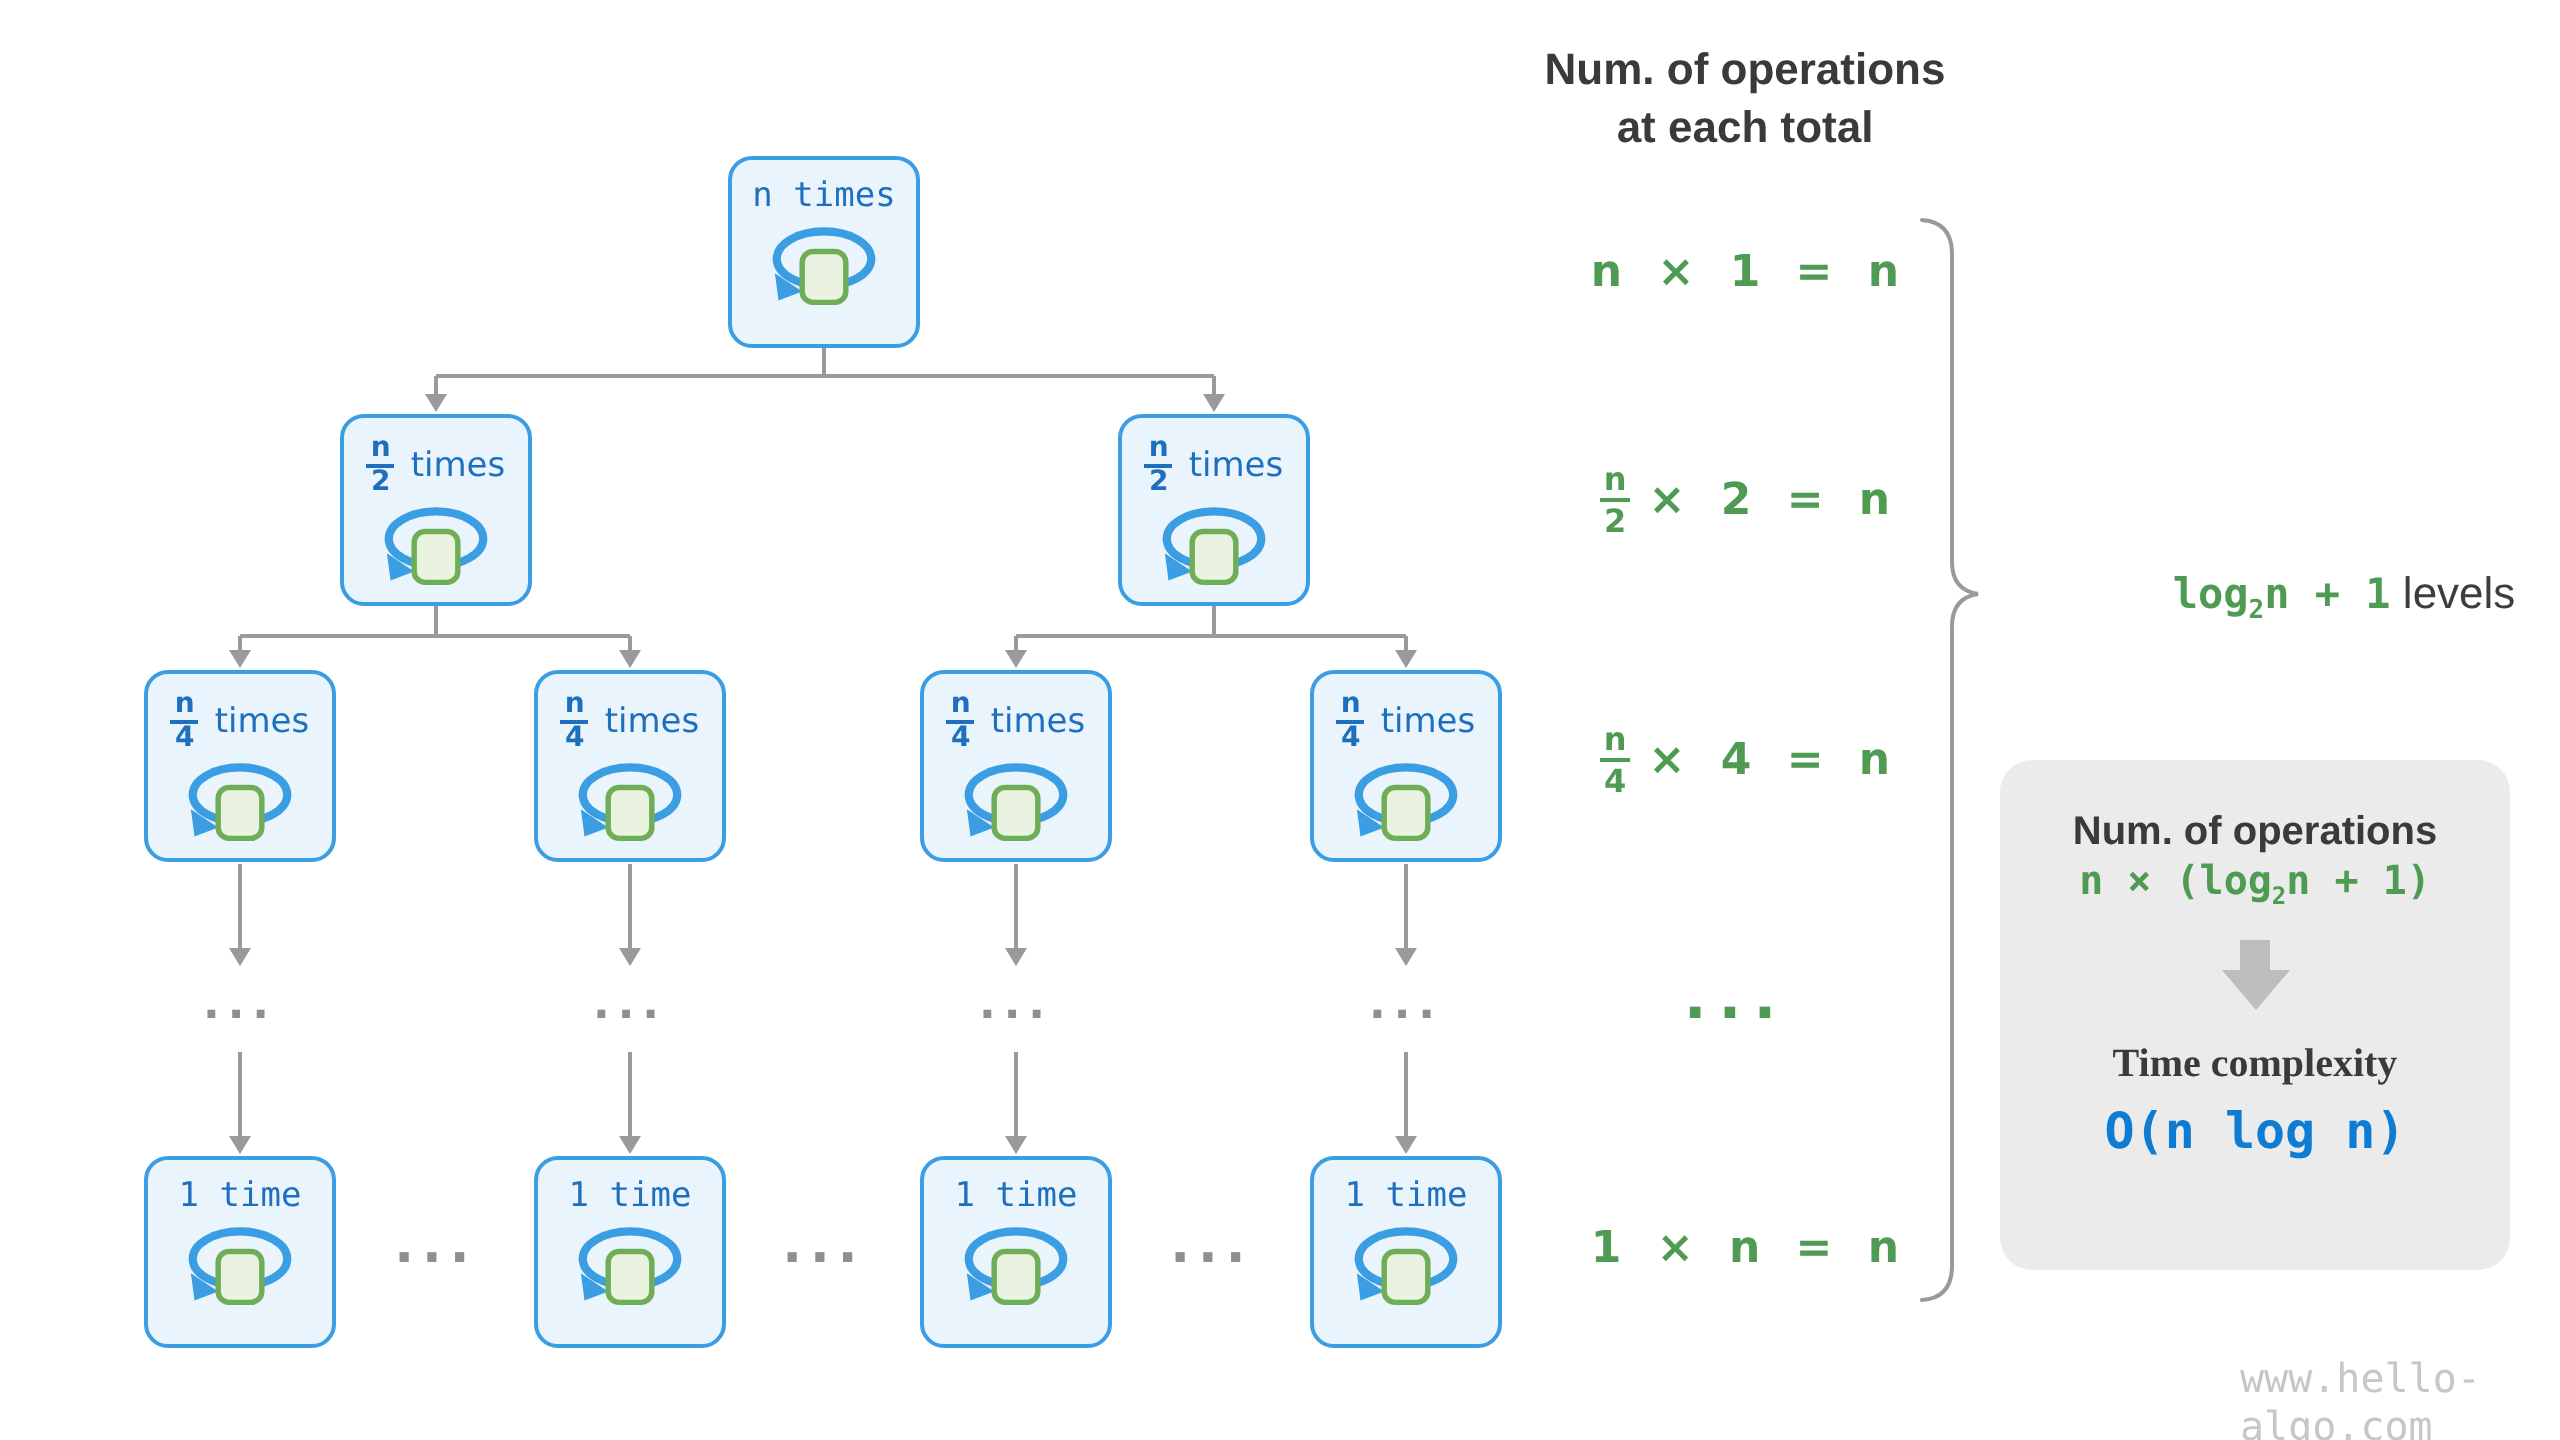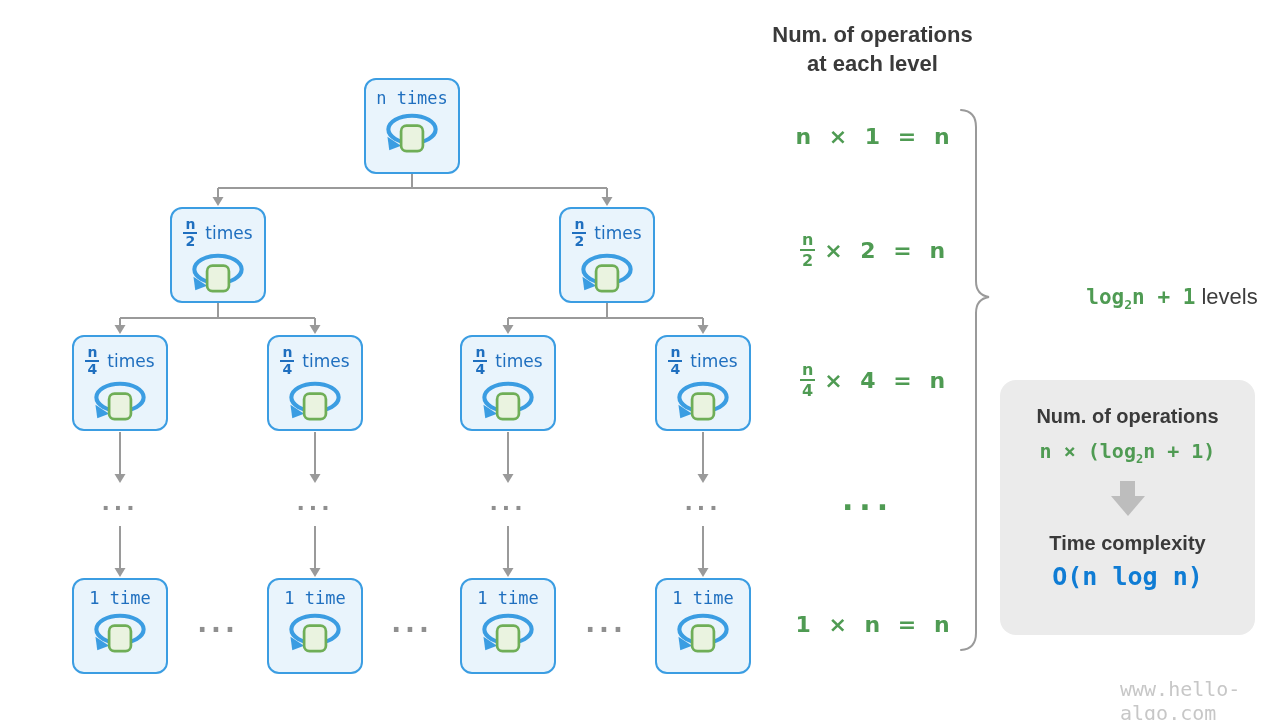--- a/index.html
+++ b/index.html
@@ -42,29 +42,29 @@
 
   .bracelabel{position:absolute;left:1047px;top:282px;width:250px;text-align:center;
               font-size:22px;line-height:29px;color:#3d3d3d;}
   .greenmono{font-family:"DejaVu Sans Mono",monospace;font-weight:700;color:#4f9b53;font-size:21px;}
   .greenmono sub{font-size:13px;}
 
   
   .sumbox{position:absolute;left:1000px;top:380px;width:255px;height:255px;background:#ebebeb;
           border-radius:16px;box-sizing:border-box;text-align:center;padding-top:25px;}
   .sumtitle{font-weight:700;font-size:20px;color:#3a3a3a;}
-  .sumformula{margin-top:11px;font-family:"DejaVu Sans Mono",monospace;font-weight:700;
+  .sumformula{font-family:"DejaVu Sans Mono",monospace;font-weight:700;
               font-size:20px;color:#4f9b53;}
   .sumformula sub{font-size:12px;}
   .blockarrow{width:0;height:0;margin:0 auto;border-left:17px solid transparent;
               border-right:17px solid transparent;border-top:20px solid #bdbdbd;}
   .arrowstem{width:15px;height:15px;background:#bdbdbd;margin:15px auto 0;}
   .tcvalue{margin-top:7px;font-family:"DejaVu Sans Mono",monospace;font-weight:700;
            font-size:25px;color:#0f7cd4;}
-  .sumtitle2{margin-top:16px;}
+  .sumtitle2{margin-top:16px;font-family:Liberation Serif, serif;}
 
   .watermark{position:absolute;left:1120px;top:677px;font-family:"DejaVu Sans Mono",monospace;
              font-size:20px;color:#c7c7c7;}
 </style>
 </head>
 <body>
 
 <svg width="0" height="0" style="position:absolute" aria-hidden="true">
   <defs>
     <g id="loopicon">
@@ -233,21 +233,21 @@
 <span class="tdots" style="left:120px;top:490px">...</span>
 <span class="tdots" style="left:315px;top:490px">...</span>
 <span class="tdots" style="left:508px;top:490px">...</span>
 <span class="tdots" style="left:703px;top:490px">...</span>
 <span class="tdots big" style="left:218px;top:608px">...</span>
 <span class="tdots big" style="left:412px;top:608px">...</span>
 <span class="tdots big" style="left:606px;top:608px">...</span>
 
 <div class="rheader">
   <div>Num. of operations</div>
-  <div>at each level</div>
+  <div>at each total</div>
 </div>
 
 <div class="eq" style="top:124px">n × 1 = n</div>
 
 <div class="eqfrac" style="top:226px;height:48px">
   <span class="frac2">
       <span class="num">n</span>
       <span>2</span>
     </span>
   <span class="rest">× 2 = n</span>

